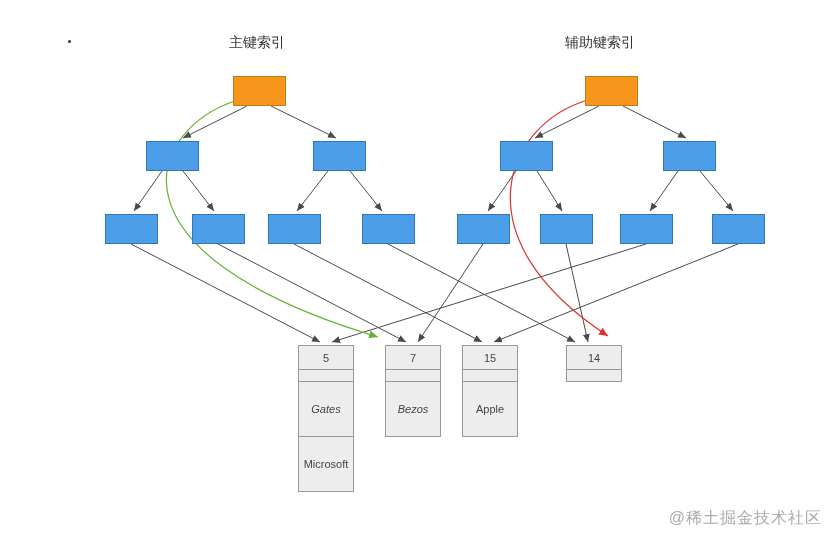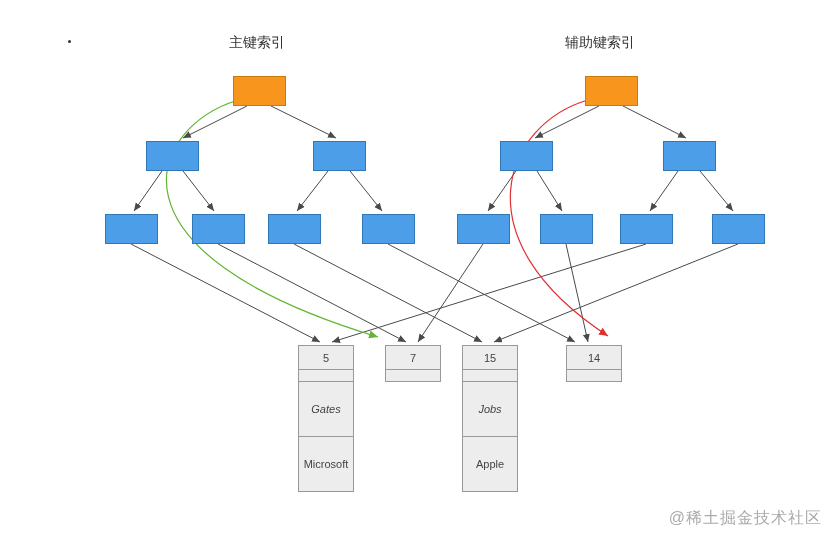--- a/index.html
+++ b/index.html
@@ -147,25 +147,25 @@
 
   <div class="col" style="left:298px; top:345px;">
     <div class="cell key">5</div>
     <div class="cell gap"></div>
     <div class="cell name">Gates</div>
     <div class="cell co">Microsoft</div>
   </div>
   <div class="col" style="left:385px; top:345px;">
     <div class="cell key">7</div>
     <div class="cell gap"></div>
+    <div class="cell name">Bezos</div>
   </div>
   <div class="col" style="left:462px; top:345px;">
     <div class="cell key">15</div>
     <div class="cell gap"></div>
-    <div class="cell name">Jobs</div>
     <div class="cell co">Apple</div>
   </div>
   <div class="col" style="left:566px; top:345px;">
     <div class="cell key">14</div>
     <div class="cell gap"></div>
   </div>
 
   <div class="watermark">@稀土掘金技术社区</div>
 
 </div>

